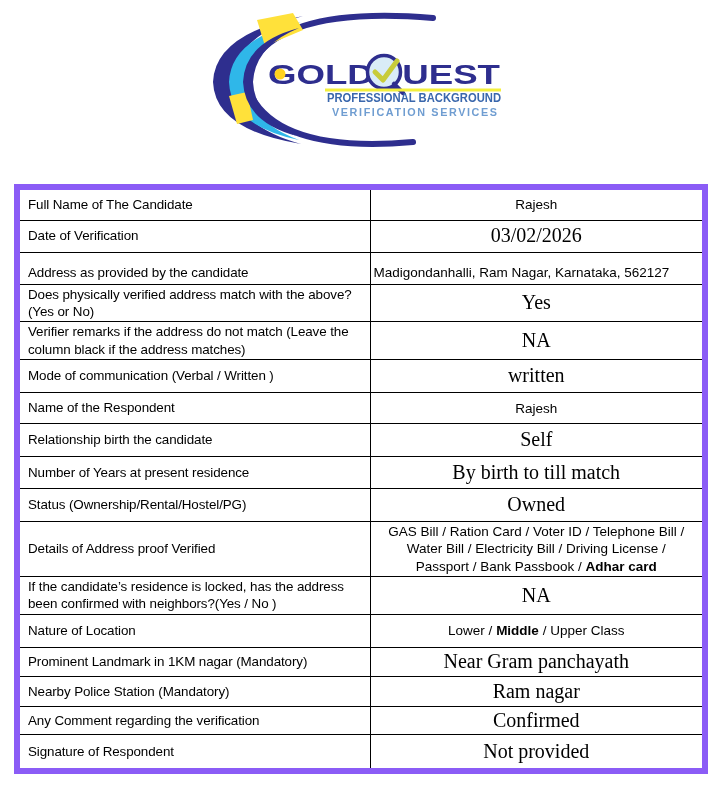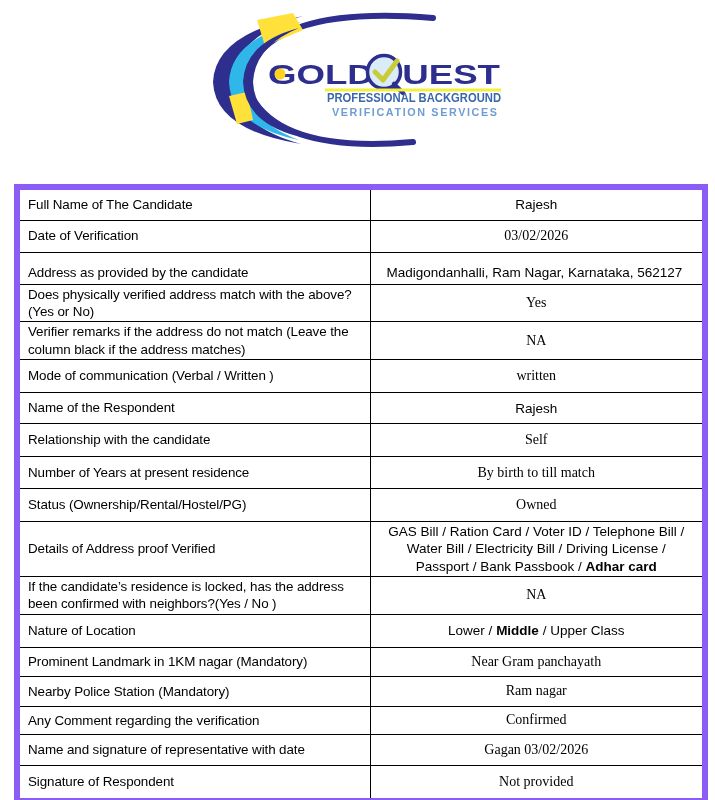--- a/index.html
+++ b/index.html
@@ -39,25 +39,25 @@
     letter-spacing: -0.1px;
     padding-left: 7px;
   }
   td.value {
     text-align: center;
     font-size: 13.5px;
     line-height: 1.28;
   }
   td.value.serif {
     font-family: "Liberation Serif", serif;
-    font-size: 14px;
+    font-size: 20px;
   }
   td.value.align-left {
     text-align: left;
-    padding-left: 16px;
+    padding-left: 3px;
     padding-right: 2px;
   }
   tr.valign-bottom td {
     vertical-align: bottom;
     padding-bottom: 2px;
   }
   td.value b { font-weight: bold; }
 </style>
 </head>
 <body>
@@ -119,21 +119,21 @@
       </tr>
       <tr style="height: 33px; padding-left: 19px;">
         <td class="label">Mode of communication (Verbal / Written )</td>
         <td class="value serif"><span>written</span></td>
       </tr>
       <tr style="height: 31px;">
         <td class="label">Name of the Respondent</td>
         <td class="value sans"><span>Rajesh</span></td>
       </tr>
       <tr style="height: 33px;">
-        <td class="label">Relationship with the candidate</td>
+        <td class="label">Relationship birth the candidate</td>
         <td class="value serif"><span>Self</span></td>
       </tr>
       <tr style="height: 32px;">
         <td class="label">Number of Years at present residence</td>
         <td class="value serif"><span>By birth  to till match</span></td>
       </tr>
       <tr style="height: 33px; padding-left: 8px;">
         <td class="label">Status (Ownership/Rental/Hostel/PG)</td>
         <td class="value serif"><span>Owned</span></td>
       </tr>
@@ -154,22 +154,18 @@
         <td class="value serif"><span>Near Gram panchayath</span></td>
       </tr>
       <tr style="height: 30px;">
         <td class="label">Nearby Police Station (Mandatory)</td>
         <td class="value serif"><span>Ram nagar</span></td>
       </tr>
       <tr style="height: 28px;">
         <td class="label">Any Comment regarding the verification</td>
         <td class="value serif"><span>Confirmed</span></td>
       </tr>
-      <tr style="height: 31px;">
-        <td class="label">Name and signature of representative with date</td>
-        <td class="value serif"><span>Gagan 03/02/2026</span></td>
-      </tr>
       <tr style="height: 36px;">
         <td class="label">Signature of Respondent</td>
         <td class="value serif"><span>Not provided</span></td>
       </tr>
     </tbody>
 </table>
 
 </body></html>

